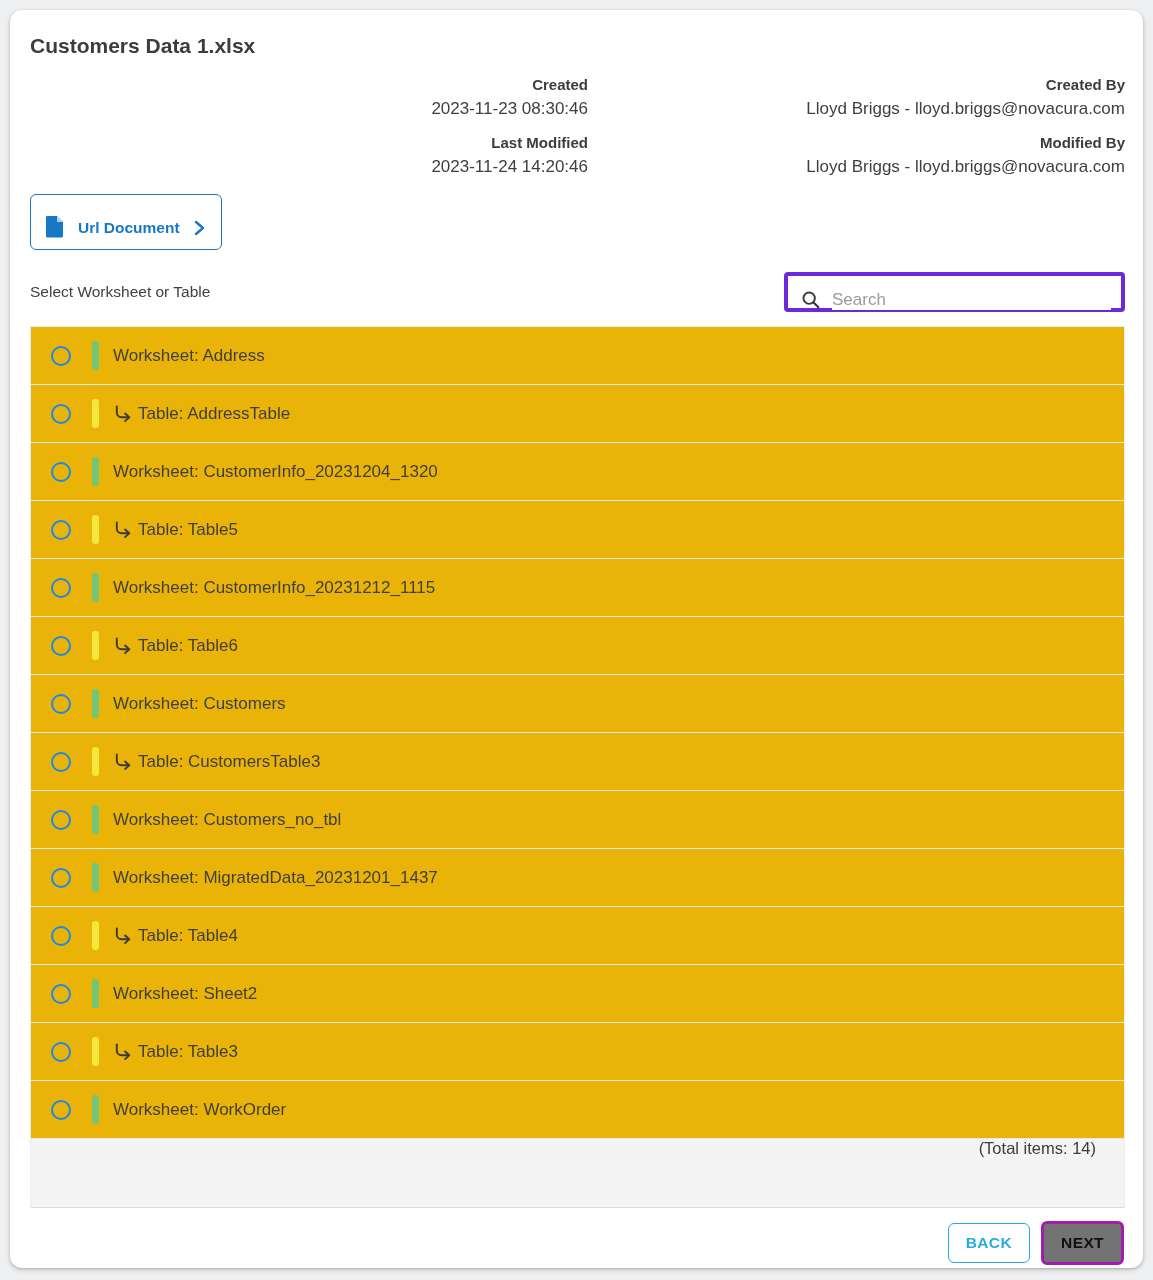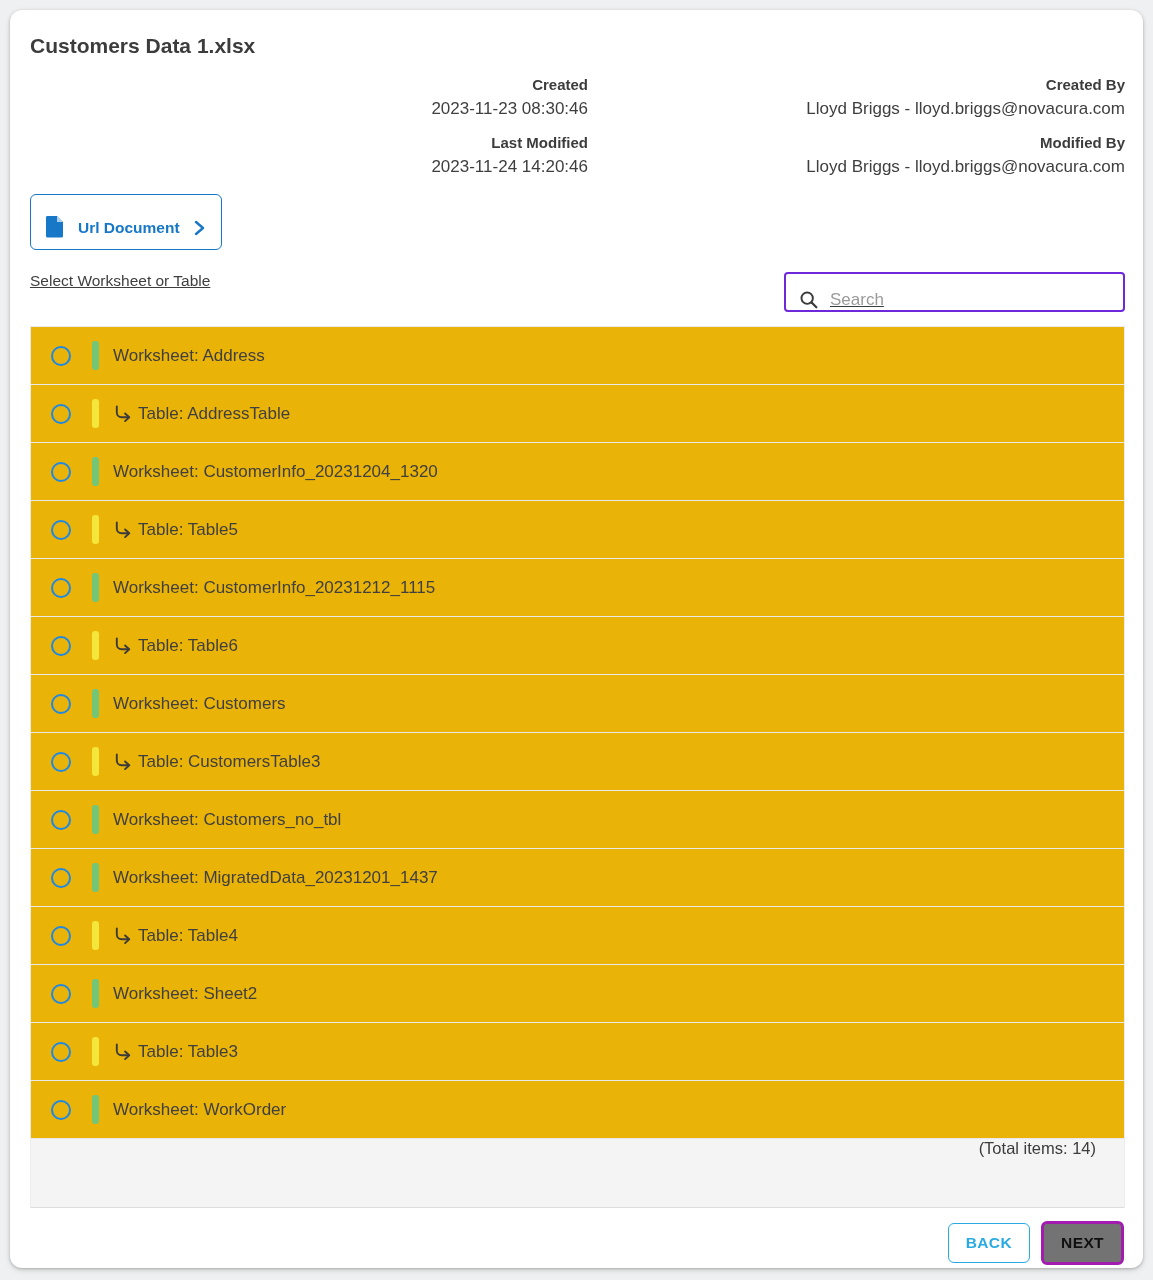--- a/index.html
+++ b/index.html
@@ -46,29 +46,29 @@
     cursor: pointer;
     margin-top: 2px;
   }
   .doc-btn .doc-label {
     color: #1878c8;
     font-size: 15.5px;
     font-weight: bold;
   }
   .toolbar {
     display: flex;
+    align-items: center;
     justify-content: space-between;
     margin-top: 22px;
-    text-decoration: underline;
   }
   .select-label { font-size: 15.5px; color: #3f3f3f; }
   .search-box {
     width: 341px;
     height: 40px;
-    border: 2px solid #6d28d9;
+    border: 4px solid #6d28d9;
     border-radius: 4px;
     display: flex;
     align-items: center;
     padding: 15px 10px 0 12px;
     background: #fff;
   }
   .search-box input {
     border: none;
     outline: none;
     flex: 1;

